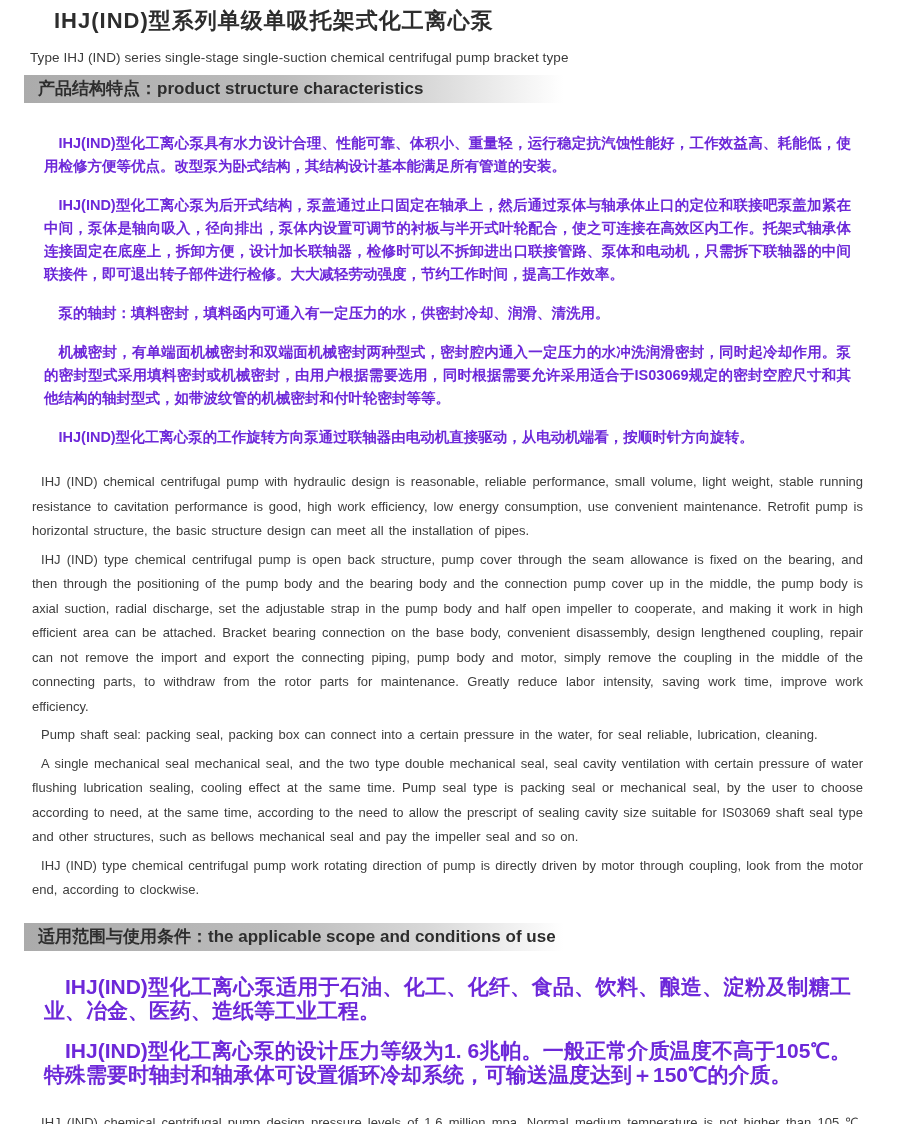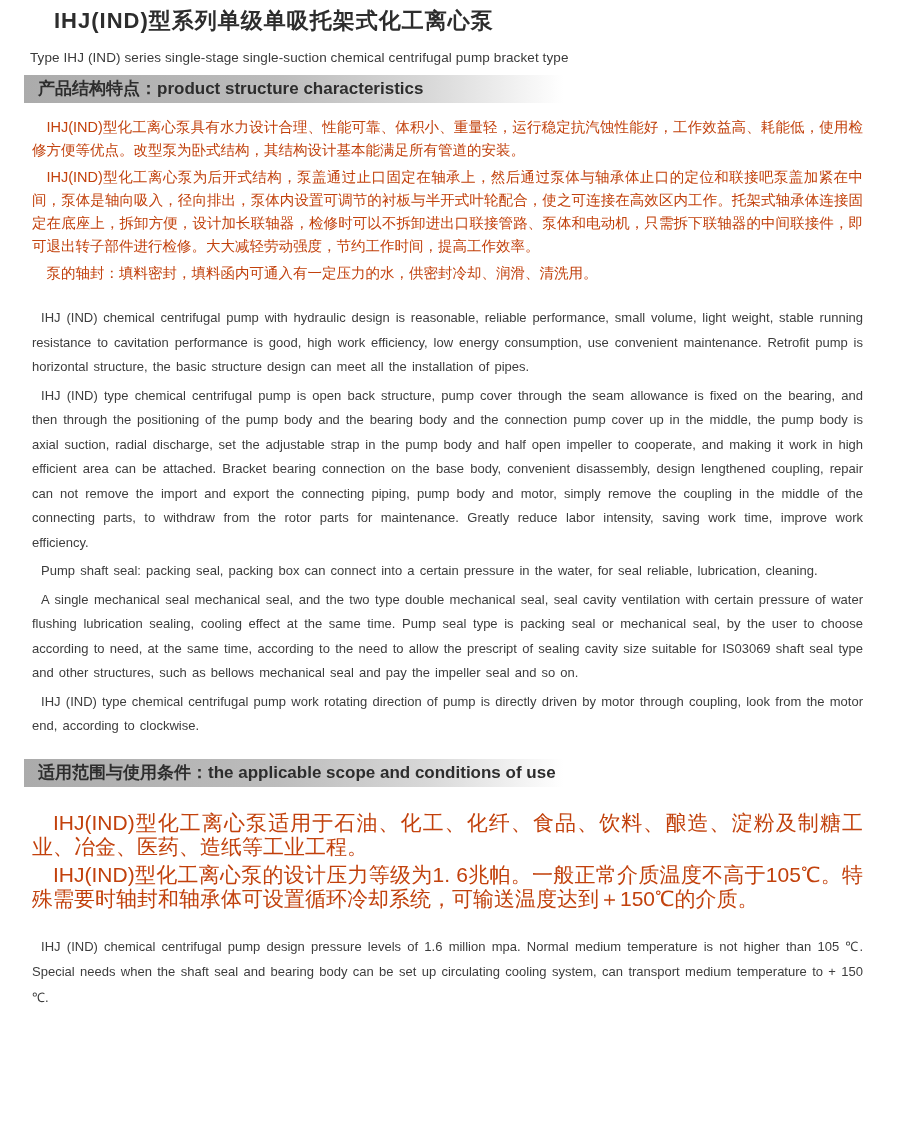--- a/index.html
+++ b/index.html
@@ -37,29 +37,30 @@
   }
   .section-heading {
     font-size: 17px;
     font-weight: bold;
     color: #2d2d2d;
     line-height: 20px;
     padding: 4px 10px 4px 14px;
     margin: 0 0 0 -4px;
     background: linear-gradient(90deg, #ababab 0%, #bcbcbc 30%, #d8d8d8 48%, #ffffff 64%);
   }
-  .heading-gap-1 { margin-bottom: 13px; }
+  .heading-gap-1 { margin-bottom: 29px; }
   .heading-gap-2 { margin-top: 20px; margin-bottom: 24px; }
   .cn-block p {
     font-size: 14.5px;
     line-height: 23px;
     text-align: justify;
     text-indent: 1em;
-    margin: 4px;
-    color: #c2410c;
+    margin: 16px;
+    color: #6d28d9;
+    font-weight: bold;
   }
   .en-block {
     margin-top: 21px;
   }
   .en-block p {
     font-size: 13px;
     line-height: 24.5px;
     text-align: justify;
     text-indent: 0.7em;
     margin: 4px;
@@ -81,20 +82,22 @@
   <div class="doc-title">IHJ(IND)型系列单级单吸托架式化工离心泵</div>
 
   <div class="doc-subtitle">Type IHJ (IND) series single-stage single-suction chemical centrifugal pump bracket type</div>
 
   <div class="section-heading heading-gap-1">产品结构特点：product structure characteristics</div>
 
   <div class="cn-block">
     <p>IHJ(IND)型化工离心泵具有水力设计合理、性能可靠、体积小、重量轻，运行稳定抗汽蚀性能好，工作效益高、耗能低，使用检修方便等优点。改型泵为卧式结构，其结构设计基本能满足所有管道的安装。</p>
     <p>IHJ(IND)型化工离心泵为后开式结构，泵盖通过止口固定在轴承上，然后通过泵体与轴承体止口的定位和联接吧泵盖加紧在中间，泵体是轴向吸入，径向排出，泵体内设置可调节的衬板与半开式叶轮配合，使之可连接在高效区内工作。托架式轴承体连接固定在底座上，拆卸方便，设计加长联轴器，检修时可以不拆卸进出口联接管路、泵体和电动机，只需拆下联轴器的中间联接件，即可退出转子部件进行检修。大大减轻劳动强度，节约工作时间，提高工作效率。</p>
     <p>泵的轴封：填料密封，填料函内可通入有一定压力的水，供密封冷却、润滑、清洗用。</p>
+    <p>机械密封，有单端面机械密封和双端面机械密封两种型式，密封腔内通入一定压力的水冲洗润滑密封，同时起冷却作用。泵的密封型式采用填料密封或机械密封，由用户根据需要选用，同时根据需要允许采用适合于IS03069规定的密封空腔尺寸和其他结构的轴封型式，如带波纹管的机械密封和付叶轮密封等等。</p>
+    <p>IHJ(IND)型化工离心泵的工作旋转方向泵通过联轴器由电动机直接驱动，从电动机端看，按顺时针方向旋转。</p>
   </div>
 
   <div class="en-block">
     <p>IHJ (IND) chemical centrifugal pump with hydraulic design is reasonable, reliable performance, small volume, light weight, stable running resistance to cavitation performance is good, high work efficiency, low energy consumption, use convenient maintenance. Retrofit pump is horizontal structure, the basic structure design can meet all the installation of pipes.</p>
     <p>IHJ (IND) type chemical centrifugal pump is open back structure, pump cover through the seam allowance is fixed on the bearing, and then through the positioning of the pump body and the bearing body and the connection pump cover up in the middle, the pump body is axial suction, radial discharge, set the adjustable strap in the pump body and half open impeller to cooperate, and making it work in high efficient area can be attached. Bracket bearing connection on the base body, convenient disassembly, design lengthened coupling, repair can not remove the import and export the connecting piping, pump body and motor, simply remove the coupling in the middle of the connecting parts, to withdraw from the rotor parts for maintenance. Greatly reduce labor intensity, saving work time, improve work efficiency.</p>
     <p>Pump shaft seal: packing seal, packing box can connect into a certain pressure in the water, for seal reliable, lubrication, cleaning.</p>
     <p>A single mechanical seal mechanical seal, and the two type double mechanical seal, seal cavity ventilation with certain pressure of water flushing lubrication sealing, cooling effect at the same time. Pump seal type is packing seal or mechanical seal, by the user to choose according to need, at the same time, according to the need to allow the prescript of sealing cavity size suitable for IS03069 shaft seal type and other structures, such as bellows mechanical seal and pay the impeller seal and so on.</p>
     <p>IHJ (IND) type chemical centrifugal pump work rotating direction of pump is directly driven by motor through coupling, look from the motor end, according to clockwise.</p>
   </div>
 

